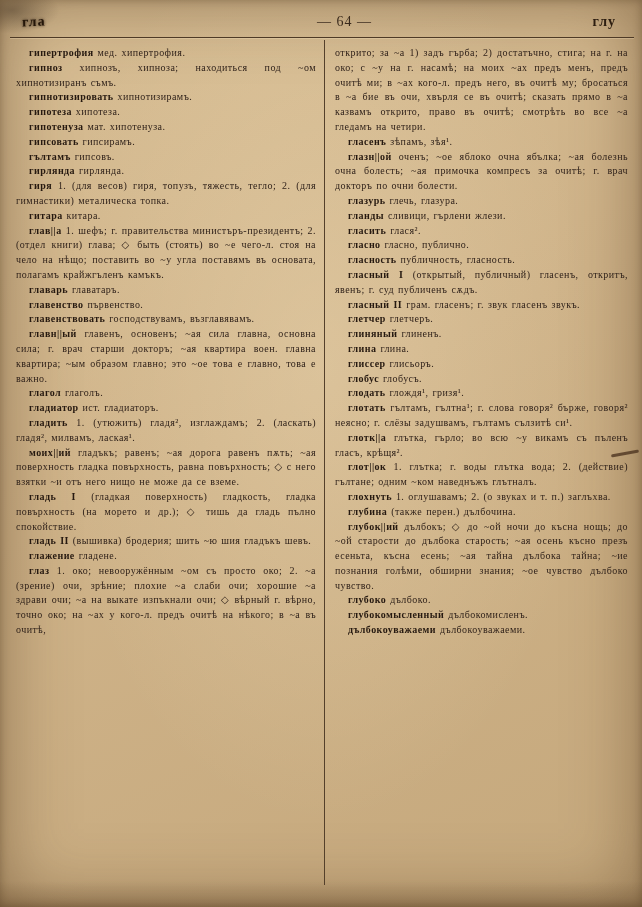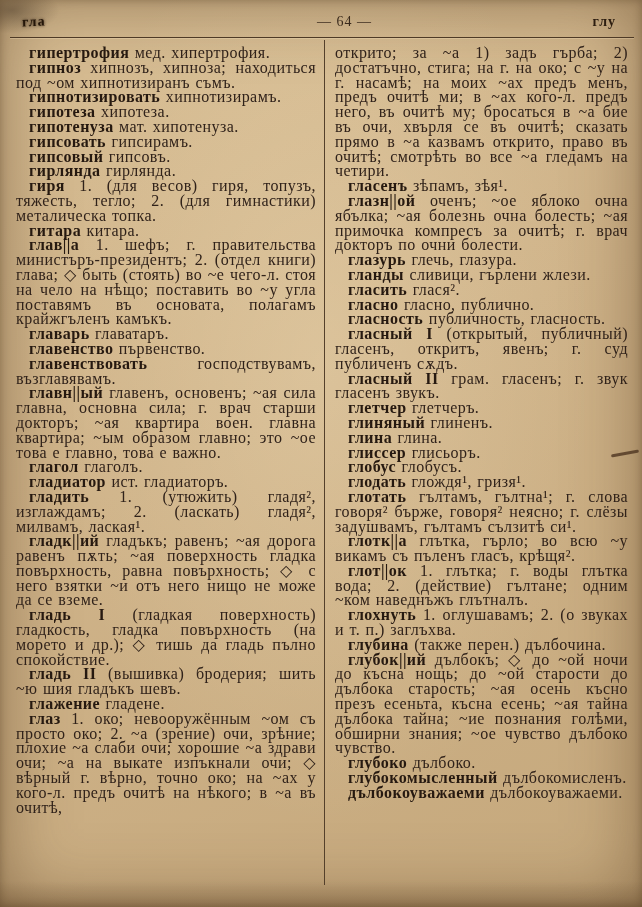--- a/index.html
+++ b/index.html
@@ -17,21 +17,21 @@
   }
   .runhead{position:absolute;top:14px;font-size:14px;letter-spacing:1px;}
   .runhead.left{left:22px;font-weight:bold;color:#241609;text-shadow:0 0 3px rgba(30,15,5,.75);transform:rotate(-2deg);}
   .runhead.center{left:0;right:0;text-align:center;color:#3a2a1c;padding-left:47px;}
   .runhead.right{right:26px;font-weight:bold;color:#2c1d10;}
   .hrule{position:absolute;left:10px;right:8px;top:37px;height:1px;background:#4e3a26;box-shadow:0 1px 0 rgba(255,235,200,.25);}
   .vrule{position:absolute;left:324px;top:40px;bottom:22px;width:1px;background:#54402b;}
   .col{
     position:absolute;top:46px;
     text-align:justify;
-    font-size:16px;line-height:14.8px;
+    font-size:10px;line-height:14.8px;
     letter-spacing:.45px;word-spacing:1px;
   }
   .col.left{left:16px;width:300px;}
   .col.right{left:335px;width:293px;}
   .entry{margin:0;text-indent:13px;}
   .entry.cont{text-indent:0;}
   .entry b{font-weight:bold;color:#261910;}
   .penmark{position:absolute;right:3px;top:452px;width:28px;height:3px;background:#4e3520;border-radius:2px;transform:rotate(-10deg);opacity:.8;}
   .cornersmudge{position:absolute;left:0;top:0;width:60px;height:34px;background:radial-gradient(ellipse at 20% 30%, rgba(30,18,8,.35), rgba(0,0,0,0) 70%);}
   .bottomshade{position:absolute;left:0;right:0;bottom:0;height:26px;background:linear-gradient(to bottom, rgba(0,0,0,0), rgba(70,45,20,.25));}
@@ -46,33 +46,33 @@
   <div class="runhead right">глу</div>
   <div class="hrule"></div>
   <div class="vrule"></div>
   <div class="col left" id="col-left">
       <p class="entry"><b>гипертрофия </b>мед. хипертрофия.</p>
       <p class="entry"><b>гипноз </b>хипнозъ, хипноза; находиться под ~ом хипнотизиранъ съмъ.</p>
       <p class="entry"><b>гипнотизировать </b>хипнотизирамъ.</p>
       <p class="entry"><b>гипотеза </b>хипотеза.</p>
       <p class="entry"><b>гипотенуза </b>мат. хипотенуза.</p>
       <p class="entry"><b>гипсовать </b>гипсирамъ.</p>
-      <p class="entry"><b>гипсовый </b>гипсовъ.</p>
+      <p class="entry"><b>гълтамъ </b>гипсовъ.</p>
       <p class="entry"><b>гирлянда </b>гирлянда.</p>
       <p class="entry"><b>гиря </b>1. (для весов) гиря, топузъ, тяжесть, тегло; 2. (для гимнастики) металическа топка.</p>
       <p class="entry"><b>гитара </b>китара.</p>
       <p class="entry"><b>глав||а </b>1. шефъ; г. правительства министъръ-президентъ; 2. (отдел книги) глава; ◇ быть (стоять) во ~е чего-л. стоя на чело на нѣщо; поставить во ~у угла поставямъ въ основата, полагамъ крайжгъленъ камъкъ.</p>
       <p class="entry"><b>главарь </b>главатаръ.</p>
       <p class="entry"><b>главенство </b>първенство.</p>
       <p class="entry"><b>главенствовать </b>господствувамъ, възглавявамъ.</p>
       <p class="entry"><b>главн||ый </b>главенъ, основенъ; ~ая сила главна, основна сила; г. врач старши докторъ; ~ая квартира воен. главна квартира; ~ым образом главно; это ~ое това е главно, това е важно.</p>
       <p class="entry"><b>глагол </b>глаголъ.</p>
       <p class="entry"><b>гладиатор </b>ист. гладиаторъ.</p>
       <p class="entry"><b>гладить </b>1. (утюжить) гладя², изглаждамъ; 2. (ласкать) гладя², милвамъ, лаская¹.</p>
-      <p class="entry"><b>гладк||ий </b>гладъкъ; равенъ; ~ая дорога равенъ пѫть; ~ая поверхность гладка повърхность, равна повърхность; ◇ с него взятки ~и отъ него нищо не може да се вземе.</p>
+      <p class="entry"><b>моих||ий </b>гладъкъ; равенъ; ~ая дорога равенъ пѫть; ~ая поверхность гладка повърхность, равна повърхность; ◇ с него взятки ~и отъ него нищо не може да се вземе.</p>
       <p class="entry"><b>гладь I </b>(гладкая поверхность) гладкость, гладка повърхность (на морето и др.); ◇ тишь да гладь пълно спокойствие.</p>
       <p class="entry"><b>гладь II </b>(вышивка) бродерия; шить ~ю шия гладъкъ шевъ.</p>
       <p class="entry"><b>глажение </b>гладене.</p>
       <p class="entry"><b>глаз </b>1. око; невооружённым ~ом съ просто око; 2. ~а (зрение) очи, зрѣние; плохие ~а слаби очи; хорошие ~а здрави очи; ~а на выкате изпъкнали очи; ◇ вѣрный г. вѣрно, точно око; на ~ах у кого-л. предъ очитѣ на нѣкого; в ~а въ очитѣ,</p>
     </div>
   <div class="col right" id="col-right">
       <p class="entry cont">открито; за ~а 1) задъ гърба; 2) достатъчно, стига; на г. на око; с ~у на г. насамѣ; на моих ~ах предъ менъ, предъ очитѣ ми; в ~ах кого-л. предъ него, въ очитѣ му; бросаться в ~а бие въ очи, хвърля се въ очитѣ; сказать прямо в ~а казвамъ открито, право въ очитѣ; смотрѣть во все ~а гледамъ на четири.</p>
       <p class="entry"><b>гласенъ </b>зѣпамъ, зѣя¹.</p>
       <p class="entry"><b>глазн||ой </b>оченъ; ~ое яблоко очна ябълка; ~ая болезнь очна болесть; ~ая примочка компресъ за очитѣ; г. врач докторъ по очни болести.</p>
       <p class="entry"><b>глазурь </b>глечь, глазура.</p>

